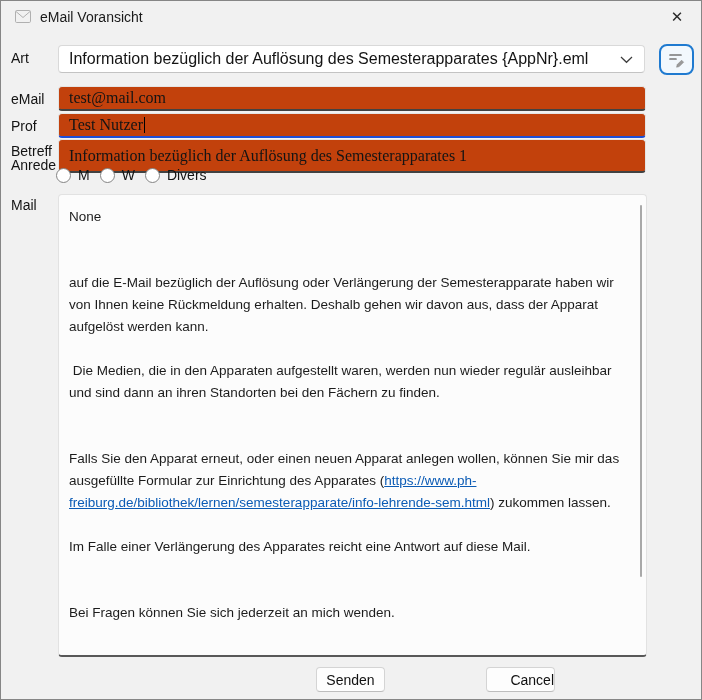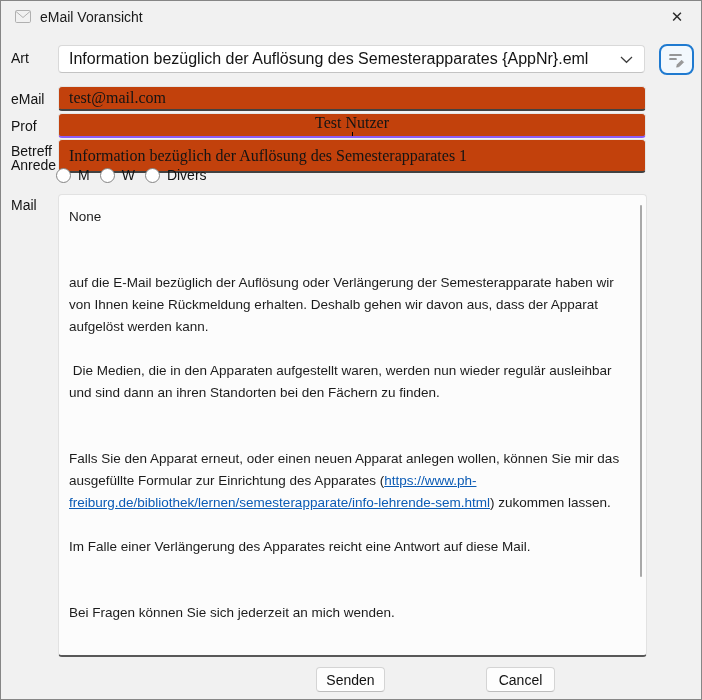--- a/index.html
+++ b/index.html
@@ -41,21 +41,21 @@
     display:flex; align-items:center; justify-content:center; cursor:pointer;
   }
 
   
   .textfield {
     position:absolute; left:57px; width:588px; height:25px;
     background:#c2410c; border:1px solid #e4e4e4; border-bottom:2px solid #424242;
     border-radius:4px; display:flex; align-items:center;
     padding:0 10px; font-size:16px; color:#141414; white-space:nowrap; overflow:hidden;font-family:Liberation Serif, serif;
   }
-  .textfield.focused { border-bottom:2px solid #8b5cf6;flex-direction:column; }
+  .textfield.focused { border-bottom:2px solid #1d4ed8; }
   .caret { display:inline-block; width:1px; height:16px; background:#000; margin-left:1px; }
 
   
   .radio-group { position:absolute; left:55px; top:164px; height:20px; display:flex; align-items:center; }
   .radio-item { display:flex; align-items:center; margin-right:10px; cursor:pointer; }
   .radio-circle {
     width:15px; height:15px; border:1px solid #848484; border-radius:50%;
     background:#ffffff; flex:0 0 auto;
   }
   .radio-label { margin-left:7px; font-size:14px; color:#131313; }
@@ -80,21 +80,21 @@
 
   
   .btn {
     position:absolute; top:666px; width:69px; height:25px;
     background:#fdfdfd; border:1px solid #d4d4d4; border-bottom-color:#bdbdbd;
     border-radius:4px; font-size:14px; color:#111111;
     display:flex; align-items:center; justify-content:center; cursor:pointer;
     font-family:"Liberation Sans","DejaVu Sans",sans-serif;
   }
   .btn-send { left:315px; }
-  .btn-cancel { left:485px; }
+  .btn-cancel { left:485px;justify-content:flex-end; }
 </style>
 </head>
 <body>
 
 <div class="window">
 
   <div class="titlebar">
     <svg class="title-icon" viewBox="0 0 16 13">
       <rect x="0.5" y="0.5" width="15" height="12" rx="1.2" fill="none" stroke="#b0b0b0" stroke-width="1"></rect>
       <polyline points="1,1.5 8,7.5 15,1.5" fill="none" stroke="#b0b0b0" stroke-width="1"></polyline>

